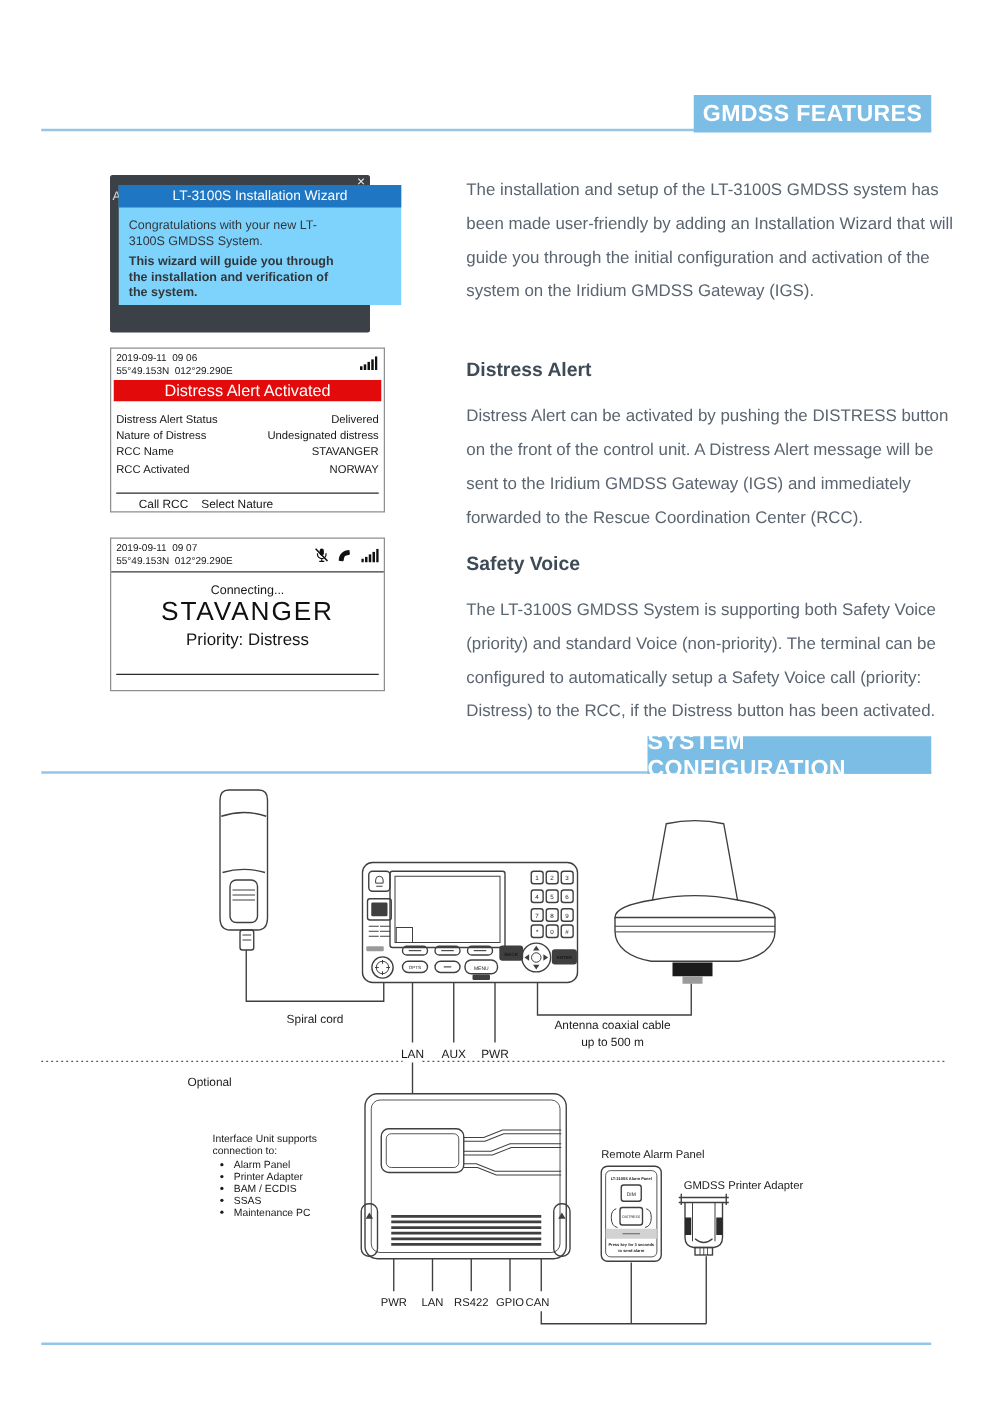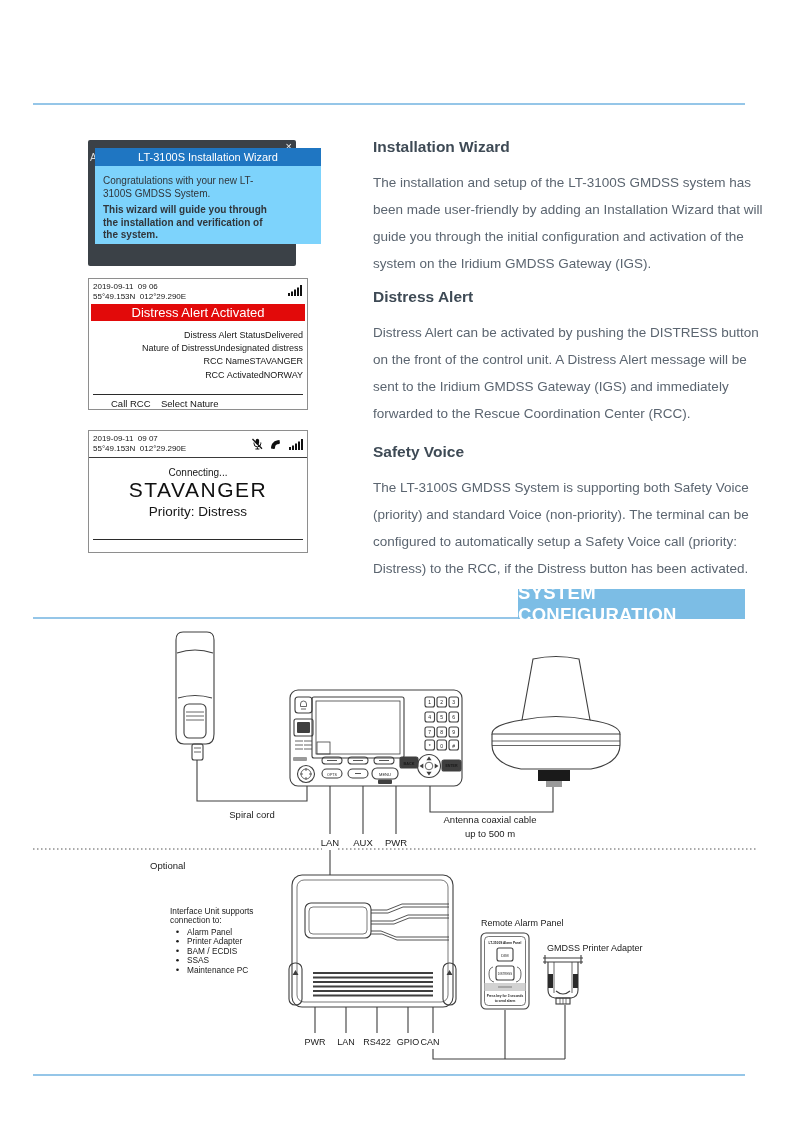--- a/index.html
+++ b/index.html
@@ -31,21 +31,21 @@
   .dialog .bodytxt { padding: 9px 5px 0 8px; font-size: 10px; line-height: 12.5px; color: #31363b; width: 189px; }
   .dialog .bodytxt p + p { margin-top: 4px; font-weight: bold; }
   .scr1 .nextbar { position: absolute; left: 0; bottom: 0; width: 100%; height: 20px; background: #d8d9da; border-radius: 0 0 2px 2px; }
   .scr1 .nextbar span { position: absolute; right: 13px; top: 3px; font-size: 11.5px; color: #0a0a0a; }
   
   .scr2 { top: 278px; height: 132px; }
   .status { position: absolute; left: 4px; top: 3px; font-size: 8px; line-height: 10px; color: #161616; }
   .sigbars { position: absolute; right: 5px; top: 6px; }
   .scr2 .banner { position: absolute; left: 2px; right: 2px; top: 25px; height: 17px; background: #e20a0a; color: #fff; font-size: 13px; line-height: 17px; text-align: center; }
   .scr2 .rows { position: absolute; left: 4px; right: 4px; top: 51px; }
-  .scr2 .row { display: flex; justify-content: flex-end; height: 13.2px; font-size: 9px; }
+  .scr2 .row { display: flex; justify-content: space-between; height: 13.2px; font-size: 9px; }
   .scr2 .divider { position: absolute; left: 4px; right: 4px; top: 115px; border-top: 1px solid #2b2b2b; }
   .scr2 .sk1 { position: absolute; left: 22px; top: 119px; font-size: 9.5px; }
   .scr2 .sk2 { position: absolute; left: 72px; top: 119px; font-size: 9.5px; }
   
   .scr3 { top: 430px; height: 123px; }
   .scr3 .topline { position: absolute; left: 0; right: 0; top: 26px; border-top: 1px solid #3a3a3a; }
   .scr3 .icons { position: absolute; right: 4px; top: 7px; display: flex; align-items: flex-end; gap: 7px; }
   .scr3 .connecting { position: absolute; left: 0; width: 100%; top: 36px; text-align: center; font-size: 10px; }
   .scr3 .callee { position: absolute; left: 0; width: 100%; top: 47px; text-align: center; font-size: 21px; letter-spacing: 1.5px; color: #101010; }
   .scr3 .priority { position: absolute; left: 0; width: 100%; top: 73px; text-align: center; font-size: 13.5px; }
@@ -54,20 +54,23 @@
   svg.diagram { position: absolute; left: 0; top: 0; }
   svg.diagram text { font-family: "Liberation Sans", sans-serif; fill: #1a1a1a; stroke: none; }
   .sig svg, .sigbars svg, .icons svg { display: block; }
 </style>
 </head>
 <body>
 
 <div class="page">
 
   <div class="rule" style="left:33px; top:103px; width:712px;"></div>
+  <div class="badge" style="left:555px; top:76px; width:190px; height:30px;">
+    <span>GMDSS FEATURES</span>
+  </div>
 
   <div class="scr1">
     <span class="frag">A</span>
     <span class="sig">
       <svg width="14" height="11" fill="#e8eaec">
           <rect x="0" y="8" width="2" height="3"></rect>
           <rect x="3" y="6.5" width="2" height="4.5"></rect>
           <rect x="6" y="4.5" width="2" height="6.5"></rect>
           <rect x="9" y="2.5" width="2" height="8.5"></rect>
           <rect x="12" y="0" width="2" height="11"></rect>
@@ -153,21 +156,20 @@
       </span>
     </div>
     <div class="topline"></div>
     <div class="connecting">Connecting...</div>
     <div class="callee">STAVANGER</div>
     <div class="priority">Priority: Distress</div>
     <div class="botline"></div>
   </div>
 
   <div class="feature" style="top:138px;">
-    <h3>Installation Wizard</h3>
     <p>The installation and setup of the LT-3100S GMDSS system has been made user-friendly by adding an Installation Wizard that will guide you through the initial configuration and activation of the system on the Iridium GMDSS Gateway (IGS).</p>
   </div>
   <div class="feature" style="top:288px;">
     <h3>Distress Alert</h3>
     <p>Distress Alert can be activated by pushing the DISTRESS button on the front of the control unit. A Distress Alert message will be sent to the Iridium GMDSS Gateway (IGS) and immediately forwarded to the Rescue Coordination Center (RCC).</p>
   </div>
   <div class="feature" style="top:443px;">
     <h3>Safety Voice</h3>
     <p>The LT-3100S GMDSS System is supporting both Safety Voice (priority) and standard Voice (non-priority). The terminal can be configured to automatically setup a Safety Voice call (priority: Distress) to the RCC, if the Distress button has been activated.</p>
   </div>

